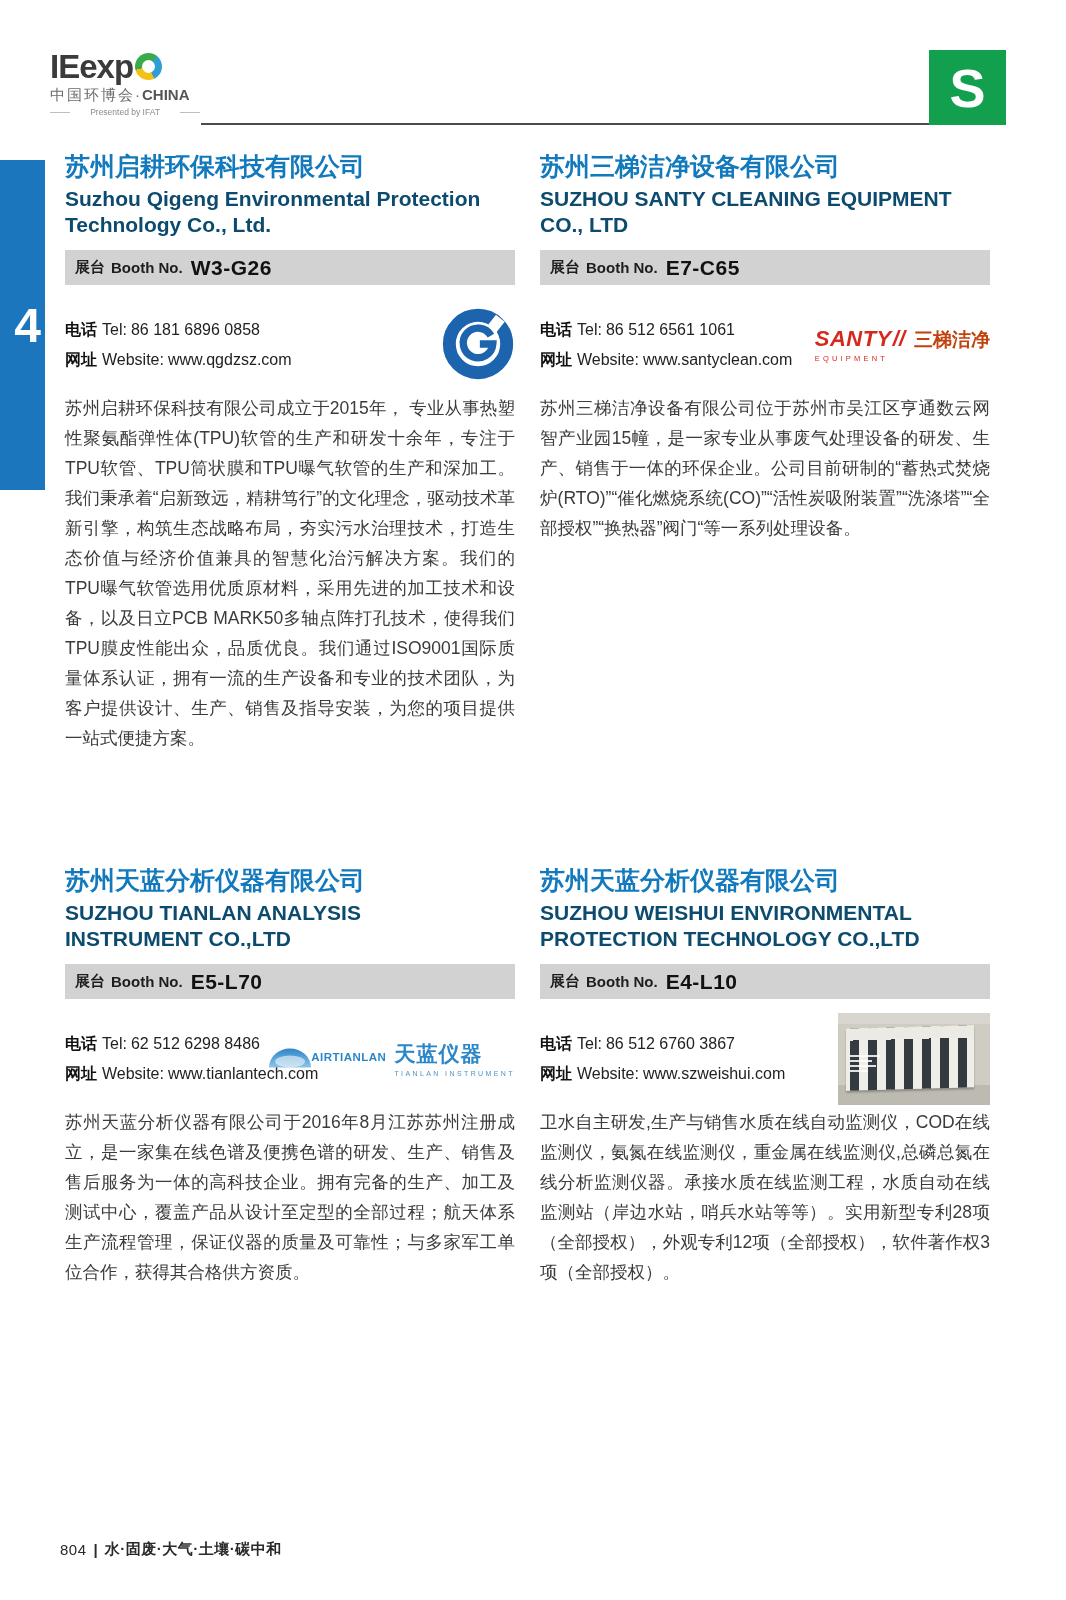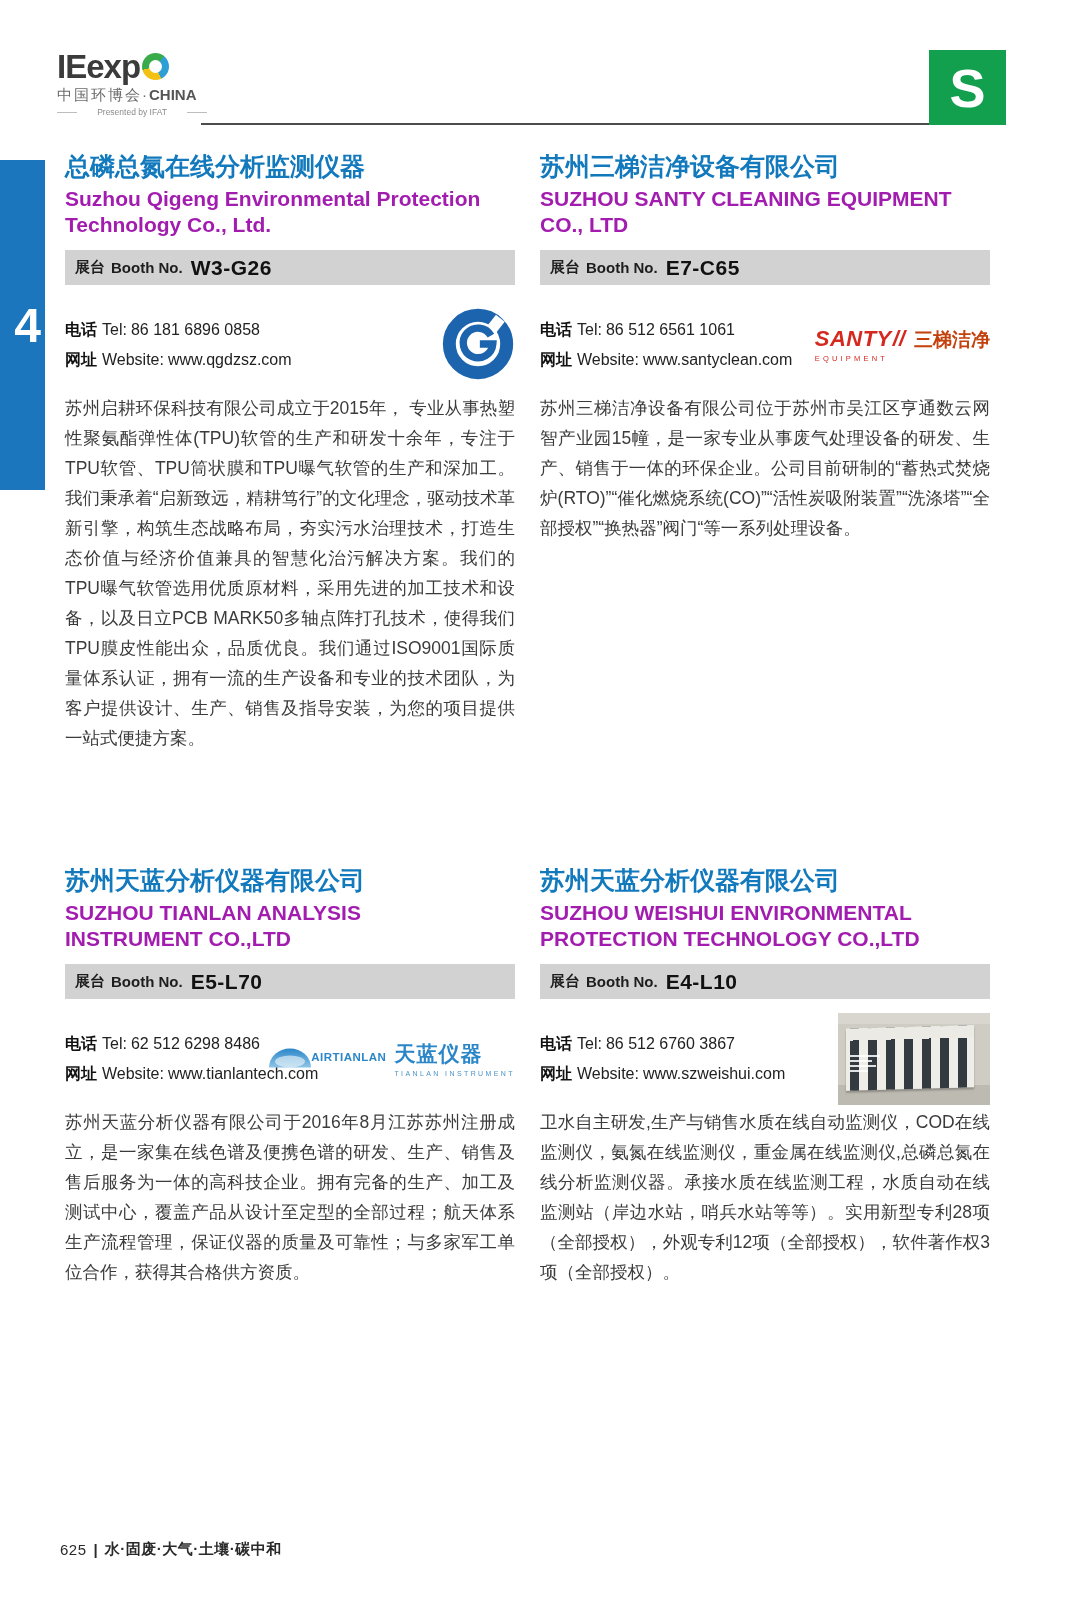--- a/index.html
+++ b/index.html
@@ -1,21 +1,21 @@
 <!DOCTYPE html>
 <html><head>
 <meta charset="utf-8">
 <style>
   * { margin:0; padding:0; box-sizing:border-box; }
   html,body { background:#ffffff; }
   body { font-family:"Liberation Sans","DejaVu Sans",sans-serif; color:#3c3c3c; }
   .page { position:relative; width:1066px; height:1600px; background:#fff; overflow:hidden; }
 
   
-  .brand { position:absolute; left:57px; top:50px; width:150px; }
+  .brand { position:absolute; left:50px; top:50px; width:150px; }
   .brand-row { display:flex; align-items:center; }
   .brand-word { font-size:33px; font-weight:bold; color:#3b3b3b; letter-spacing:-1px; line-height:1; }
   .brand-o { width:27px; height:27px; border-radius:50%; margin-left:2px; position:relative;
              background:conic-gradient(from 40deg,#2e9fd4 0 115deg,#f2c114 115deg 215deg,#3aab4b 215deg 360deg); }
   .brand-o-inner { position:absolute; left:7px; top:7px; width:13px; height:13px; border-radius:50%; background:#fff; }
   .brand-cn { margin-top:3px; font-size:15px; color:#6b6b6b; letter-spacing:2px; white-space:nowrap; }
   .brand-cn .brand-china { font-weight:bold; color:#555; letter-spacing:0; }
   .brand-tagline { margin-top:2px; display:flex; align-items:center; gap:20px; }
   .brand-tagline .dash { flex:1; height:1px; background:#bdbdbd; }
   .brand-tagline .tg { font-size:8.5px; color:#8a8a8a; white-space:nowrap; }
@@ -29,21 +29,21 @@
               color:#fff; font-size:48px; font-weight:bold; display:flex; align-items:center; justify-content:flex-end; padding-right:4px; }
 
   
   .company { position:absolute; width:450px; }
   .c1 { left:65px;  top:152px; }
   .c2 { left:540px; top:152px; }
   .c3 { left:65px;  top:866px; }
   .c4 { left:540px; top:866px; }
 
   .name-cn { color:#1279BD; font-size:25px; font-weight:bold; line-height:28px; margin-bottom:6px; }
-  .name-en { color:#a21caf; font-size:21px; font-weight:bold; line-height:26px; margin-bottom:12px; white-space:pre-line; }
+  .name-en { color:#0c4a6e; font-size:21px; font-weight:bold; line-height:26px; margin-bottom:12px; white-space:pre-line; }
 
   .booth { background:#D2D2D2; height:35px; display:flex; align-items:center; padding:0 10px; }
   .booth-cn { font-size:15px; font-weight:bold; color:#1d1d1d; }
   .booth-en { font-size:15px; font-weight:bold; color:#1d1d1d; margin-left:6px; }
   .booth-no { font-size:21px; font-weight:bold; color:#111; margin-left:8px; letter-spacing:0.5px; }
 
   .contact { position:relative; height:74px; margin-top:22px; }
   .contact .lines { padding-top:8px; }
   .contact .line { font-size:16px; color:#222; line-height:30px; white-space:nowrap; }
   .contact .lab { font-weight:bold; color:#111; }
@@ -113,21 +113,21 @@
       <span class="tg">Presented by IFAT</span>
       <span class="dash"></span>
     </div>
   </div>
   <div class="header-rule"></div>
   <div class="section-letter">S</div>
 
   <div class="side-tab">4</div>
 
   <section class="company c1">
-    <h2 class="name-cn">总磷总氮在线分析监测仪器</h2>
+    <h2 class="name-cn">苏州启耕环保科技有限公司</h2>
     <h3 class="name-en">Suzhou Qigeng Environmental Protection
 Technology Co., Ltd.</h3>
     <div class="booth">
       <span class="booth-cn">展台</span>
       <span class="booth-en">Booth No.</span>
       <span class="booth-no">W3-G26</span>
     </div>
     <div class="contact">
       <div class="lines">
         <div class="line">
@@ -237,18 +237,18 @@
               <i style="width:26px"></i>
               <i style="width:18px"></i>
             </div>
         </div>
       </div>
     </div>
     <p class="desc">卫水自主研发,生产与销售水质在线自动监测仪，COD在线监测仪，氨氮在线监测仪，重金属在线监测仪,总磷总氮在线分析监测仪器。承接水质在线监测工程，水质自动在线监测站（岸边水站，哨兵水站等等）。实用新型专利28项（全部授权），外观专利12项（全部授权），软件著作权3项（全部授权）。</p>
   </section>
 
   <div class="footer">
-    <span class="pg">625</span>
+    <span class="pg">804</span>
     <span class="sep">|</span>
     <span class="cat">水·固废·大气·土壤·碳中和</span>
   </div>
 
 </div>
 
 </body></html>

